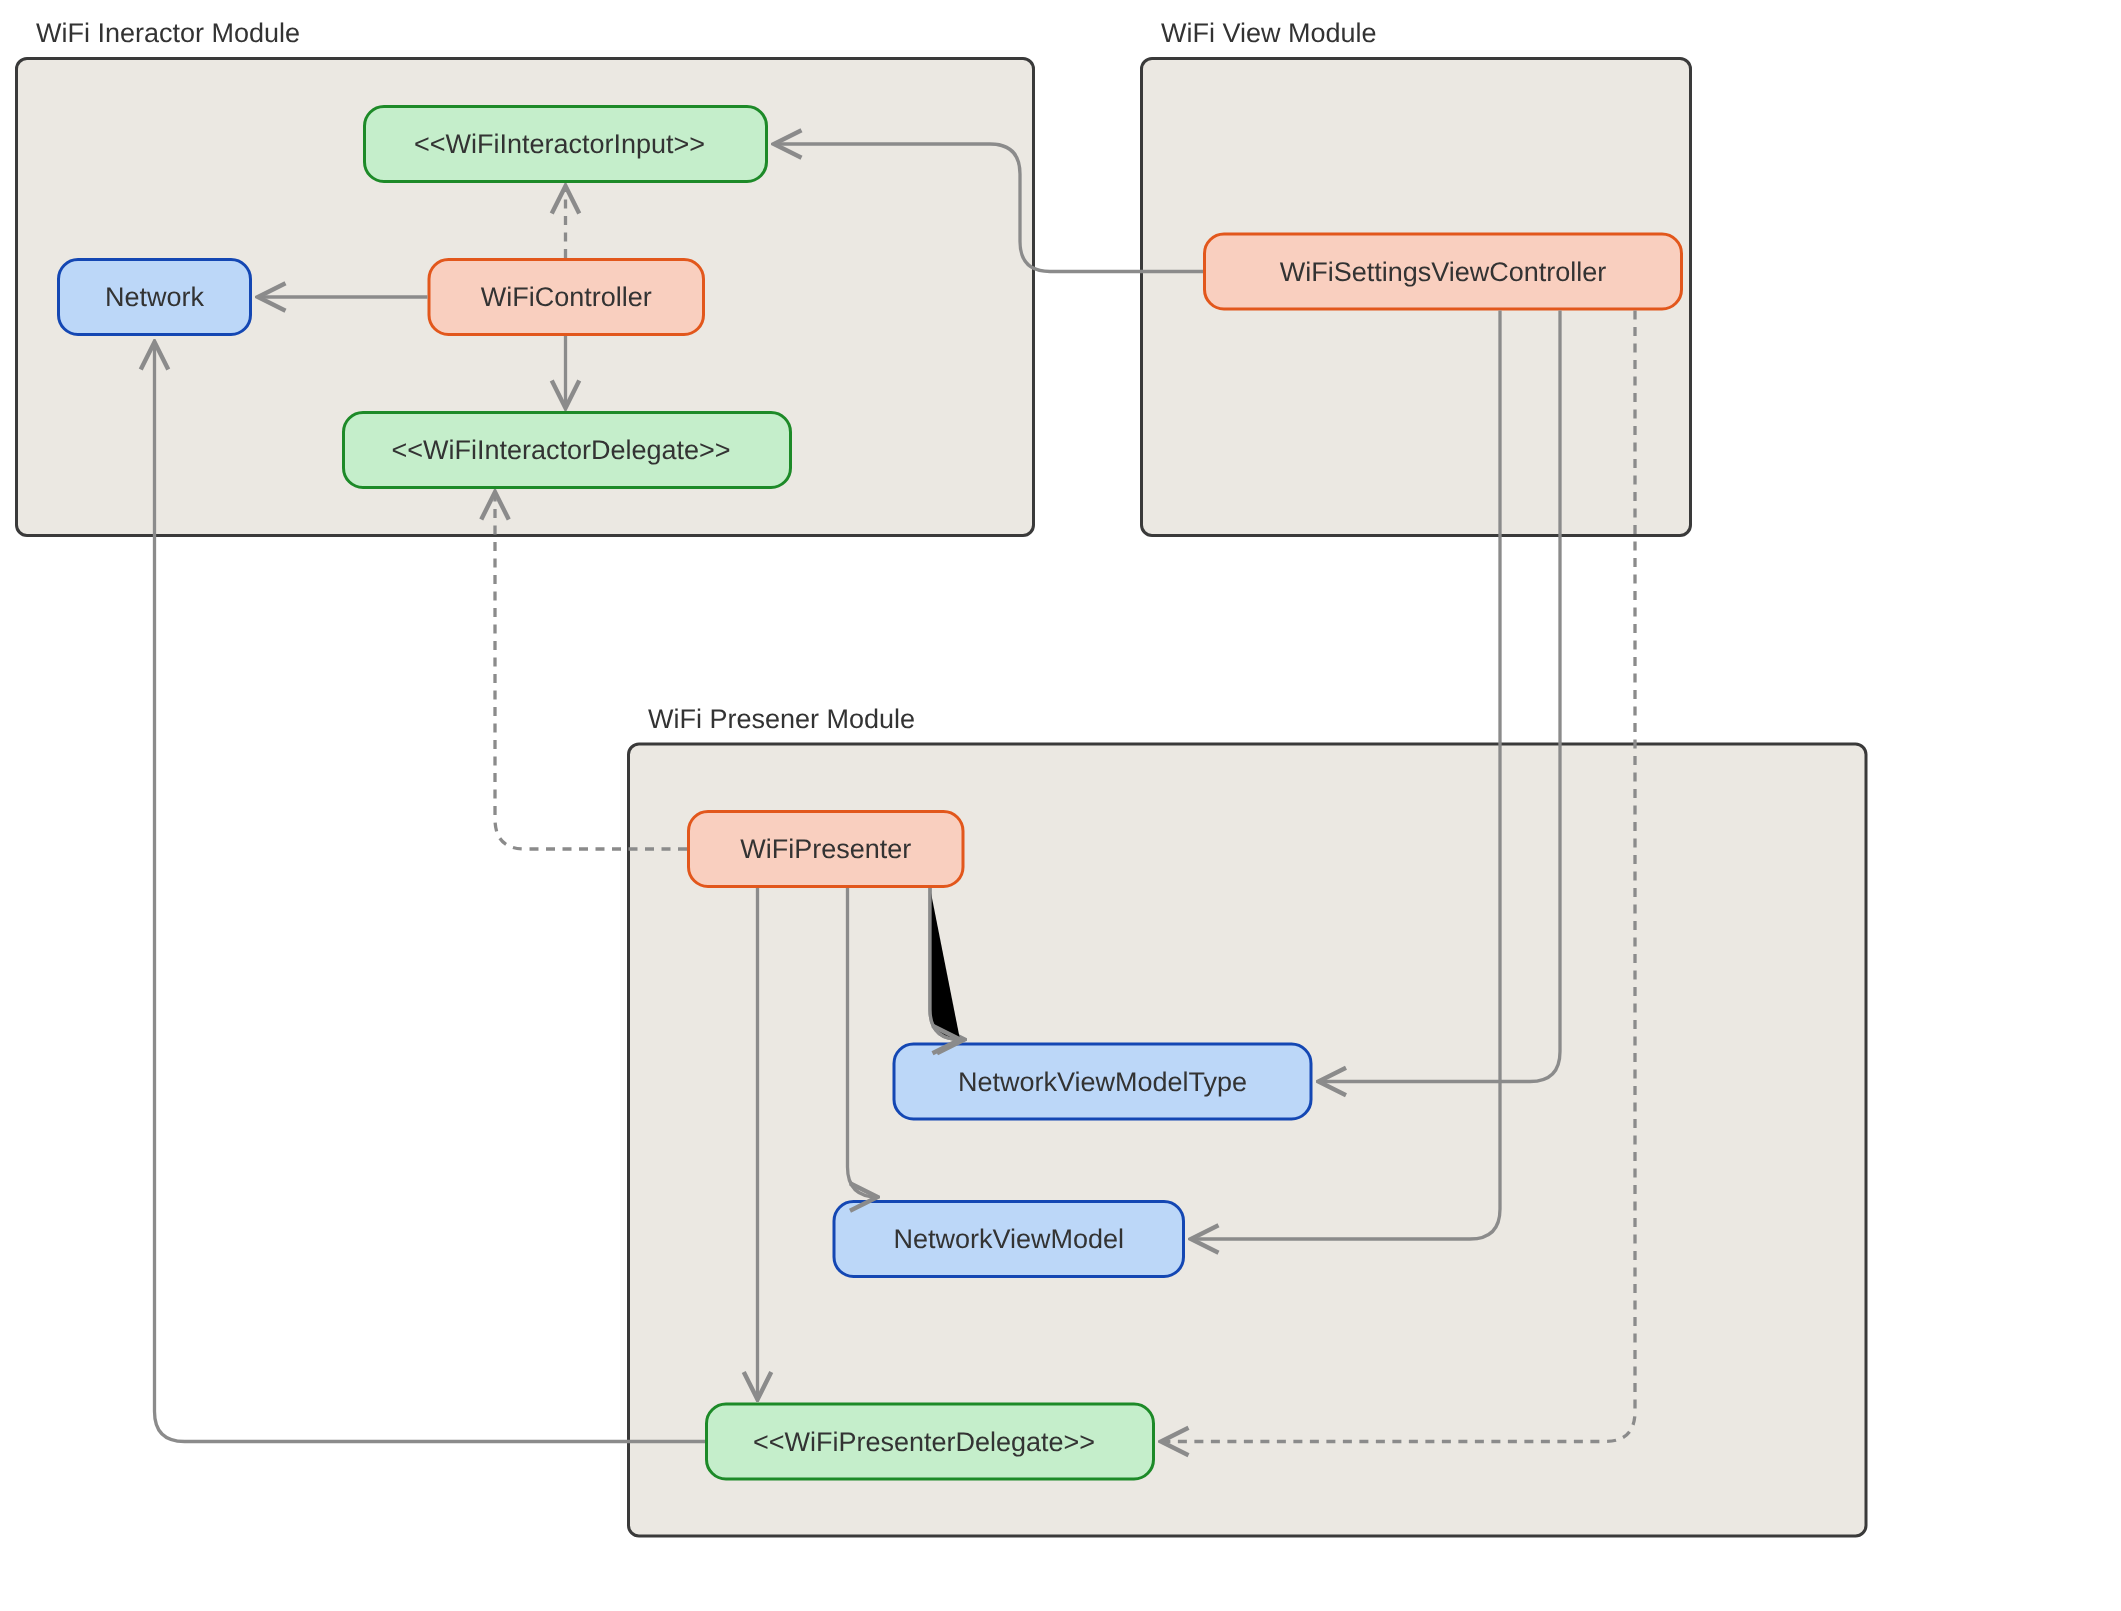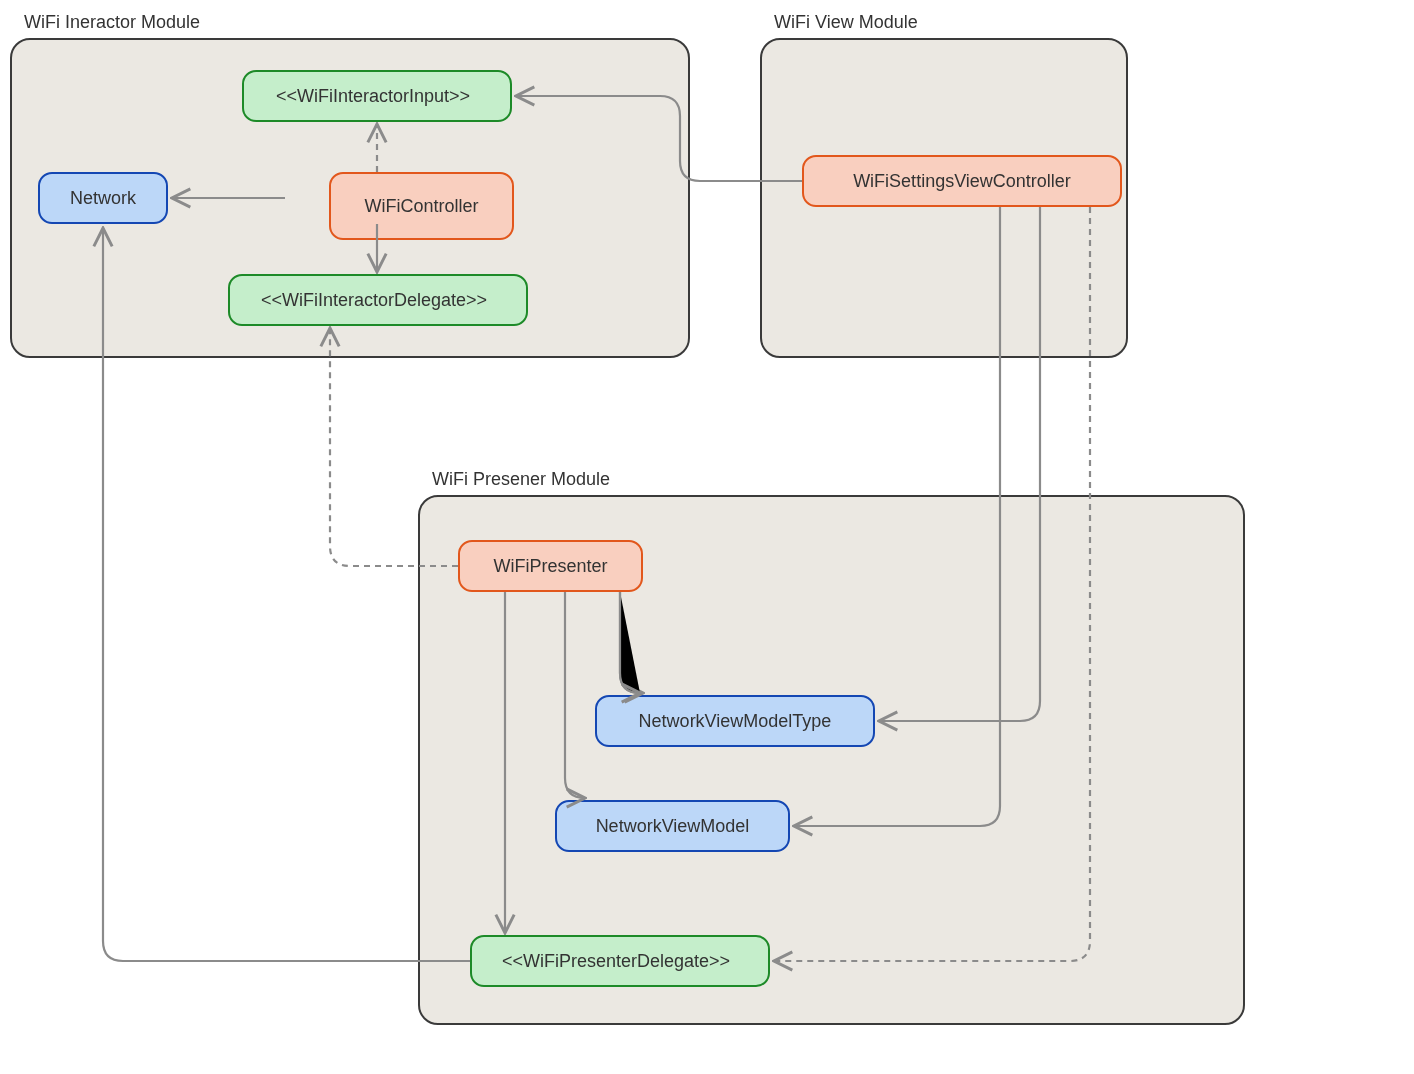--- a/index.html
+++ b/index.html
@@ -14,21 +14,21 @@
   }
   .canvas {
     position: relative;
     width: 1414px;
     height: 1074px;
   }
   .module {
     position: absolute;
     background: #ebe8e2;
     border: 2px solid #3a3a3a;
-    border-radius: 20px;
+    border-radius: 8px;
     box-sizing: border-box;
   }
   .module-label {
     position: absolute;
     top: -28px;
     left: 12px;
     font-size: 18px;
     color: #333;
   }
   .node {
@@ -65,21 +65,21 @@
   <div class="module" style="left:760px; top:38px; width:368px; height:320px;">
     <div class="module-label">WiFi View Module</div>
   </div>
 
   <div class="module" style="left:418px; top:495px; width:827px; height:530px;padding-left:46px;">
     <div class="module-label">WiFi Presener Module</div>
   </div>
 
   <div class="node green" style="left:242px; top:70px; width:270px; height:52px;">&lt;&lt;WiFiInteractorInput&gt;&gt;</div>
 
-  <div class="node orange" style="left:285px; top:172px; width:185px; height:68px;margin-left:44px;">WiFiController</div>
+  <div class="node orange" style="left:285px; top:172px; width:185px; height:52px;">WiFiController</div>
 
   <div class="node blue" style="left:38px; top:172px; width:130px; height:52px;">Network</div>
 
   <div class="node orange" style="left:802px; top:155px; width:320px; height:52px;">WiFiSettingsViewController</div>
 
   <div class="node green" style="left:228px; top:274px; width:300px; height:52px;">&lt;&lt;WiFiInteractorDelegate&gt;&gt;</div>
 
   <div class="node orange" style="left:458px; top:540px; width:185px; height:52px;">WiFiPresenter</div>
 
   <div class="node blue" style="left:595px; top:695px; width:280px; height:52px;">NetworkViewModelType</div>

